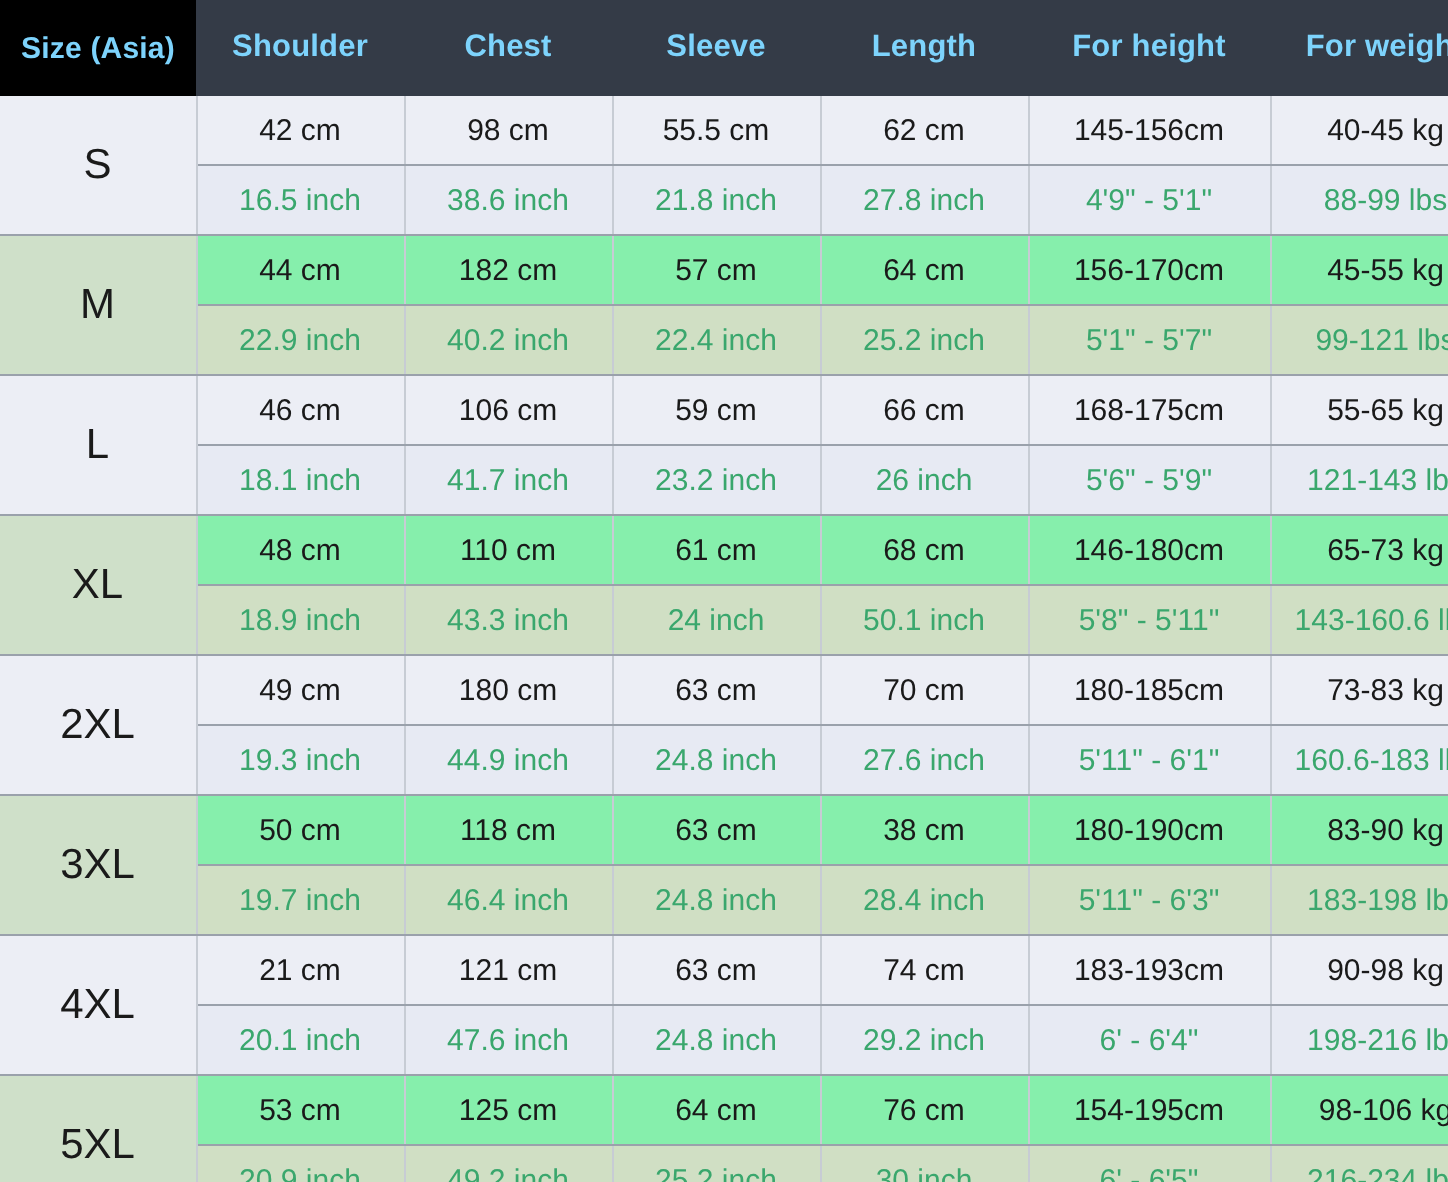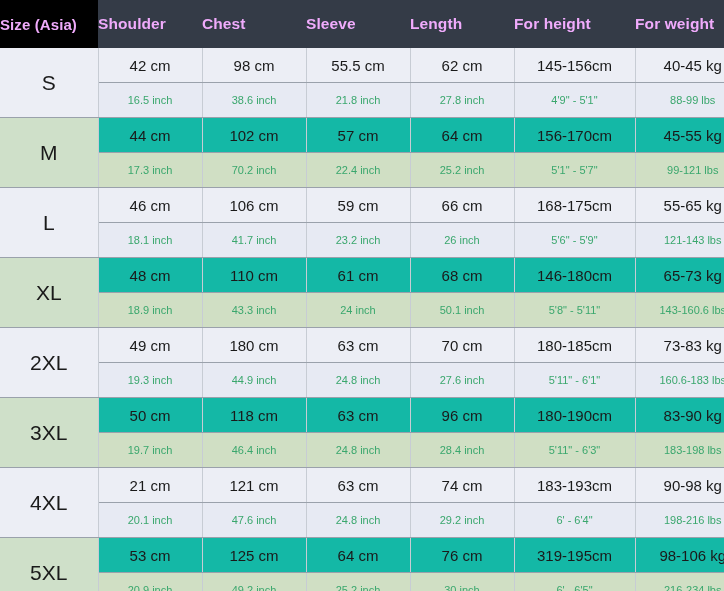--- a/index.html
+++ b/index.html
@@ -17,24 +17,24 @@
   #size-chart {
     width: 724px;
     border-collapse: collapse;
     table-layout: fixed;
   }
 
   
   #size-chart thead th {
     height: 48px;
     background: #343b47;
-    color: #f0abfc;
+    color: #7dd3fc;
     font-size: 15.5px;
     font-weight: bold;
-    text-align: left;
+    text-align: center;
     vertical-align: middle;
     padding: 0;
     border: none;
     letter-spacing: 0.1px;
   }
   #size-chart thead th.size-head {
     background: #000000;
     font-size: 15px;
   }
 
@@ -63,31 +63,31 @@
 
   td.cm-cell {
     height: 34px;
     font-size: 15px;
     color: #1a1a1a;
     border-bottom: 1px solid #c7ccd4;
   }
 
   td.inch-cell {
     height: 34px;
-    font-size: 11px;
+    font-size: 15px;
     color: #3aa76d;
     border-bottom: 1px solid #9aa1ab;
   }
 
   
   tr.light td            { background: #eceef5; }
   tr.light td.size-cell  { background: #eceef5; }
   tr.light td.inch-cell  { background: #e7eaf3; }
 
-  tr.green td            { background: #14b8a6; }
+  tr.green td            { background: #86efac; }
   tr.green td.size-cell  { background: #cfe0c9; }
   tr.green td.inch-cell  { background: #d0dfc4; }
 </style>
 </head>
 <body>
 
 <table id="size-chart">
   <colgroup>
     <col class="col-size">
     <col class="col-data">
@@ -122,29 +122,29 @@
         <td class="inch-cell">16.5 inch</td>
         <td class="inch-cell">38.6 inch</td>
         <td class="inch-cell">21.8 inch</td>
         <td class="inch-cell">27.8 inch</td>
         <td class="inch-cell">4'9" - 5'1"</td>
         <td class="inch-cell">88-99 lbs</td>
       </tr>
       <tr class="green">
         <td class="size-cell" rowspan="2">M</td>
         <td class="cm-cell">44 cm</td>
-        <td class="cm-cell">102 cm</td>
+        <td class="cm-cell">182 cm</td>
         <td class="cm-cell">57 cm</td>
         <td class="cm-cell">64 cm</td>
         <td class="cm-cell">156-170cm</td>
         <td class="cm-cell">45-55 kg</td>
       </tr>
       <tr class="green">
-        <td class="inch-cell">17.3 inch</td>
-        <td class="inch-cell">70.2 inch</td>
+        <td class="inch-cell">22.9 inch</td>
+        <td class="inch-cell">40.2 inch</td>
         <td class="inch-cell">22.4 inch</td>
         <td class="inch-cell">25.2 inch</td>
         <td class="inch-cell">5'1" - 5'7"</td>
         <td class="inch-cell">99-121 lbs</td>
       </tr>
       <tr class="light">
         <td class="size-cell" rowspan="2">L</td>
         <td class="cm-cell">46 cm</td>
         <td class="cm-cell">106 cm</td>
         <td class="cm-cell">59 cm</td>
@@ -192,21 +192,21 @@
         <td class="inch-cell">24.8 inch</td>
         <td class="inch-cell">27.6 inch</td>
         <td class="inch-cell">5'11" - 6'1"</td>
         <td class="inch-cell">160.6-183 lbs</td>
       </tr>
       <tr class="green">
         <td class="size-cell" rowspan="2">3XL</td>
         <td class="cm-cell">50 cm</td>
         <td class="cm-cell">118 cm</td>
         <td class="cm-cell">63 cm</td>
-        <td class="cm-cell">96 cm</td>
+        <td class="cm-cell">38 cm</td>
         <td class="cm-cell">180-190cm</td>
         <td class="cm-cell">83-90 kg</td>
       </tr>
       <tr class="green">
         <td class="inch-cell">19.7 inch</td>
         <td class="inch-cell">46.4 inch</td>
         <td class="inch-cell">24.8 inch</td>
         <td class="inch-cell">28.4 inch</td>
         <td class="inch-cell">5'11" - 6'3"</td>
         <td class="inch-cell">183-198 lbs</td>
@@ -227,21 +227,21 @@
         <td class="inch-cell">29.2 inch</td>
         <td class="inch-cell">6' - 6'4"</td>
         <td class="inch-cell">198-216 lbs</td>
       </tr>
       <tr class="green">
         <td class="size-cell" rowspan="2">5XL</td>
         <td class="cm-cell">53 cm</td>
         <td class="cm-cell">125 cm</td>
         <td class="cm-cell">64 cm</td>
         <td class="cm-cell">76 cm</td>
-        <td class="cm-cell">319-195cm</td>
+        <td class="cm-cell">154-195cm</td>
         <td class="cm-cell">98-106 kg</td>
       </tr>
       <tr class="green">
         <td class="inch-cell">20.9 inch</td>
         <td class="inch-cell">49.2 inch</td>
         <td class="inch-cell">25.2 inch</td>
         <td class="inch-cell">30 inch</td>
         <td class="inch-cell">6' - 6'5"</td>
         <td class="inch-cell">216-234 lbs</td>
       </tr>

